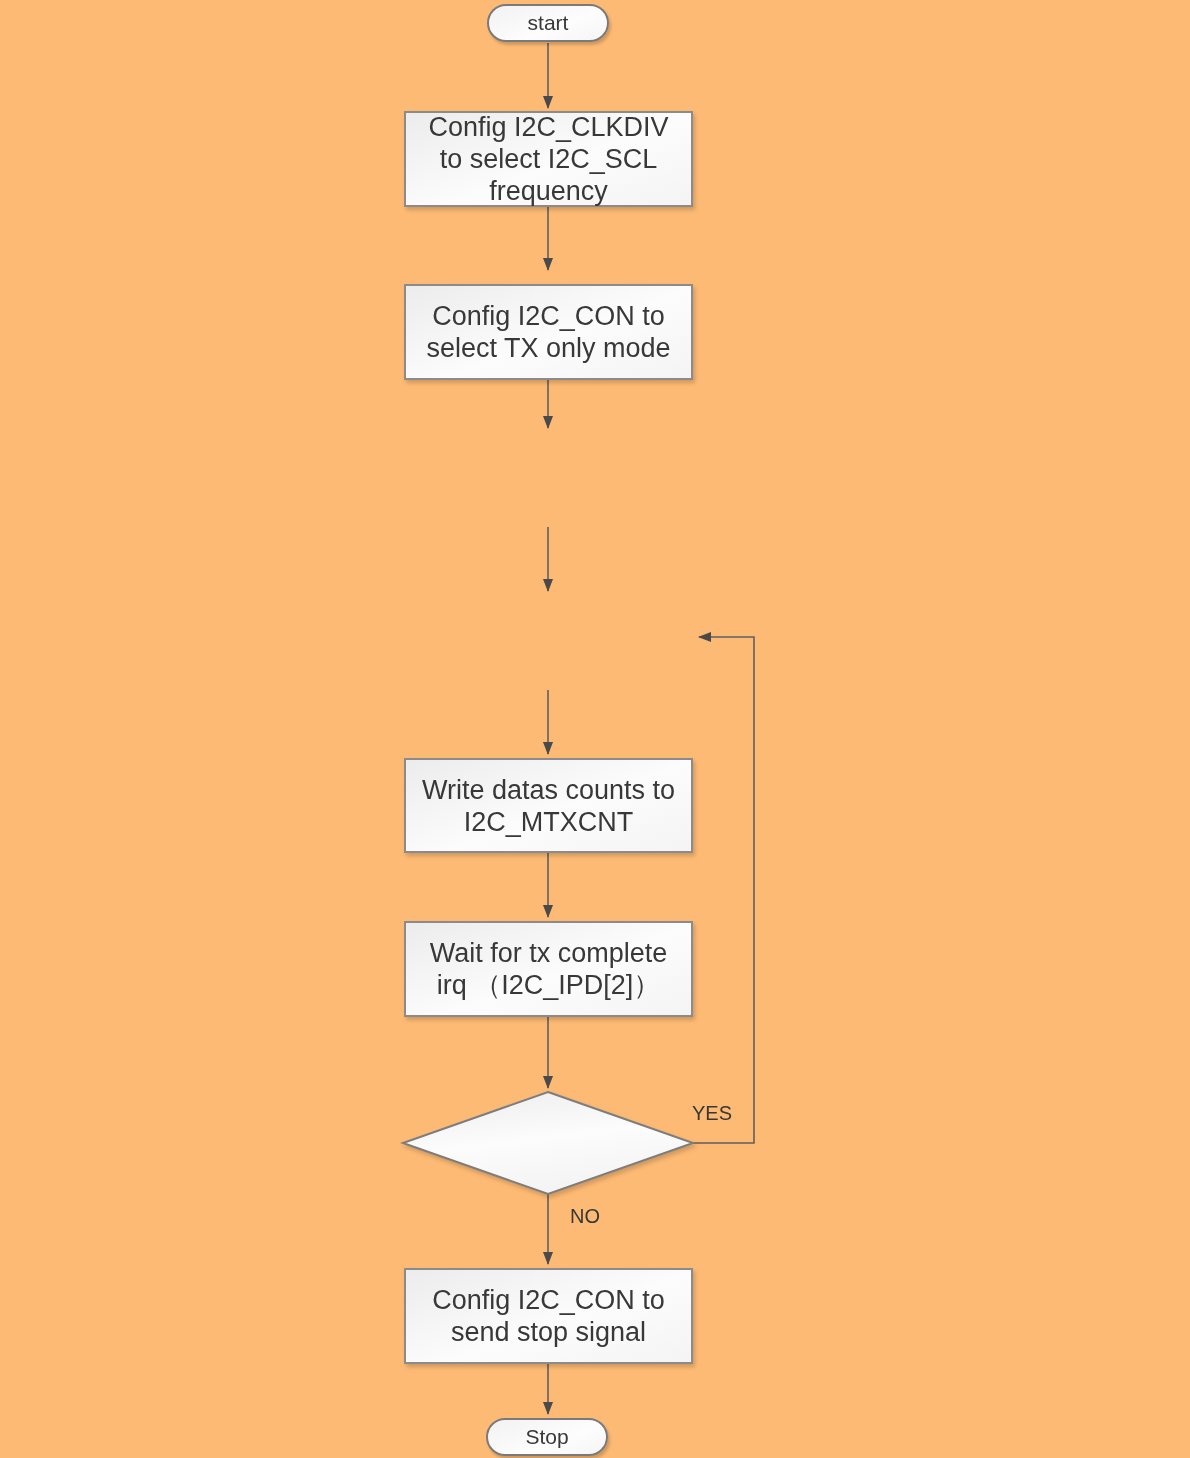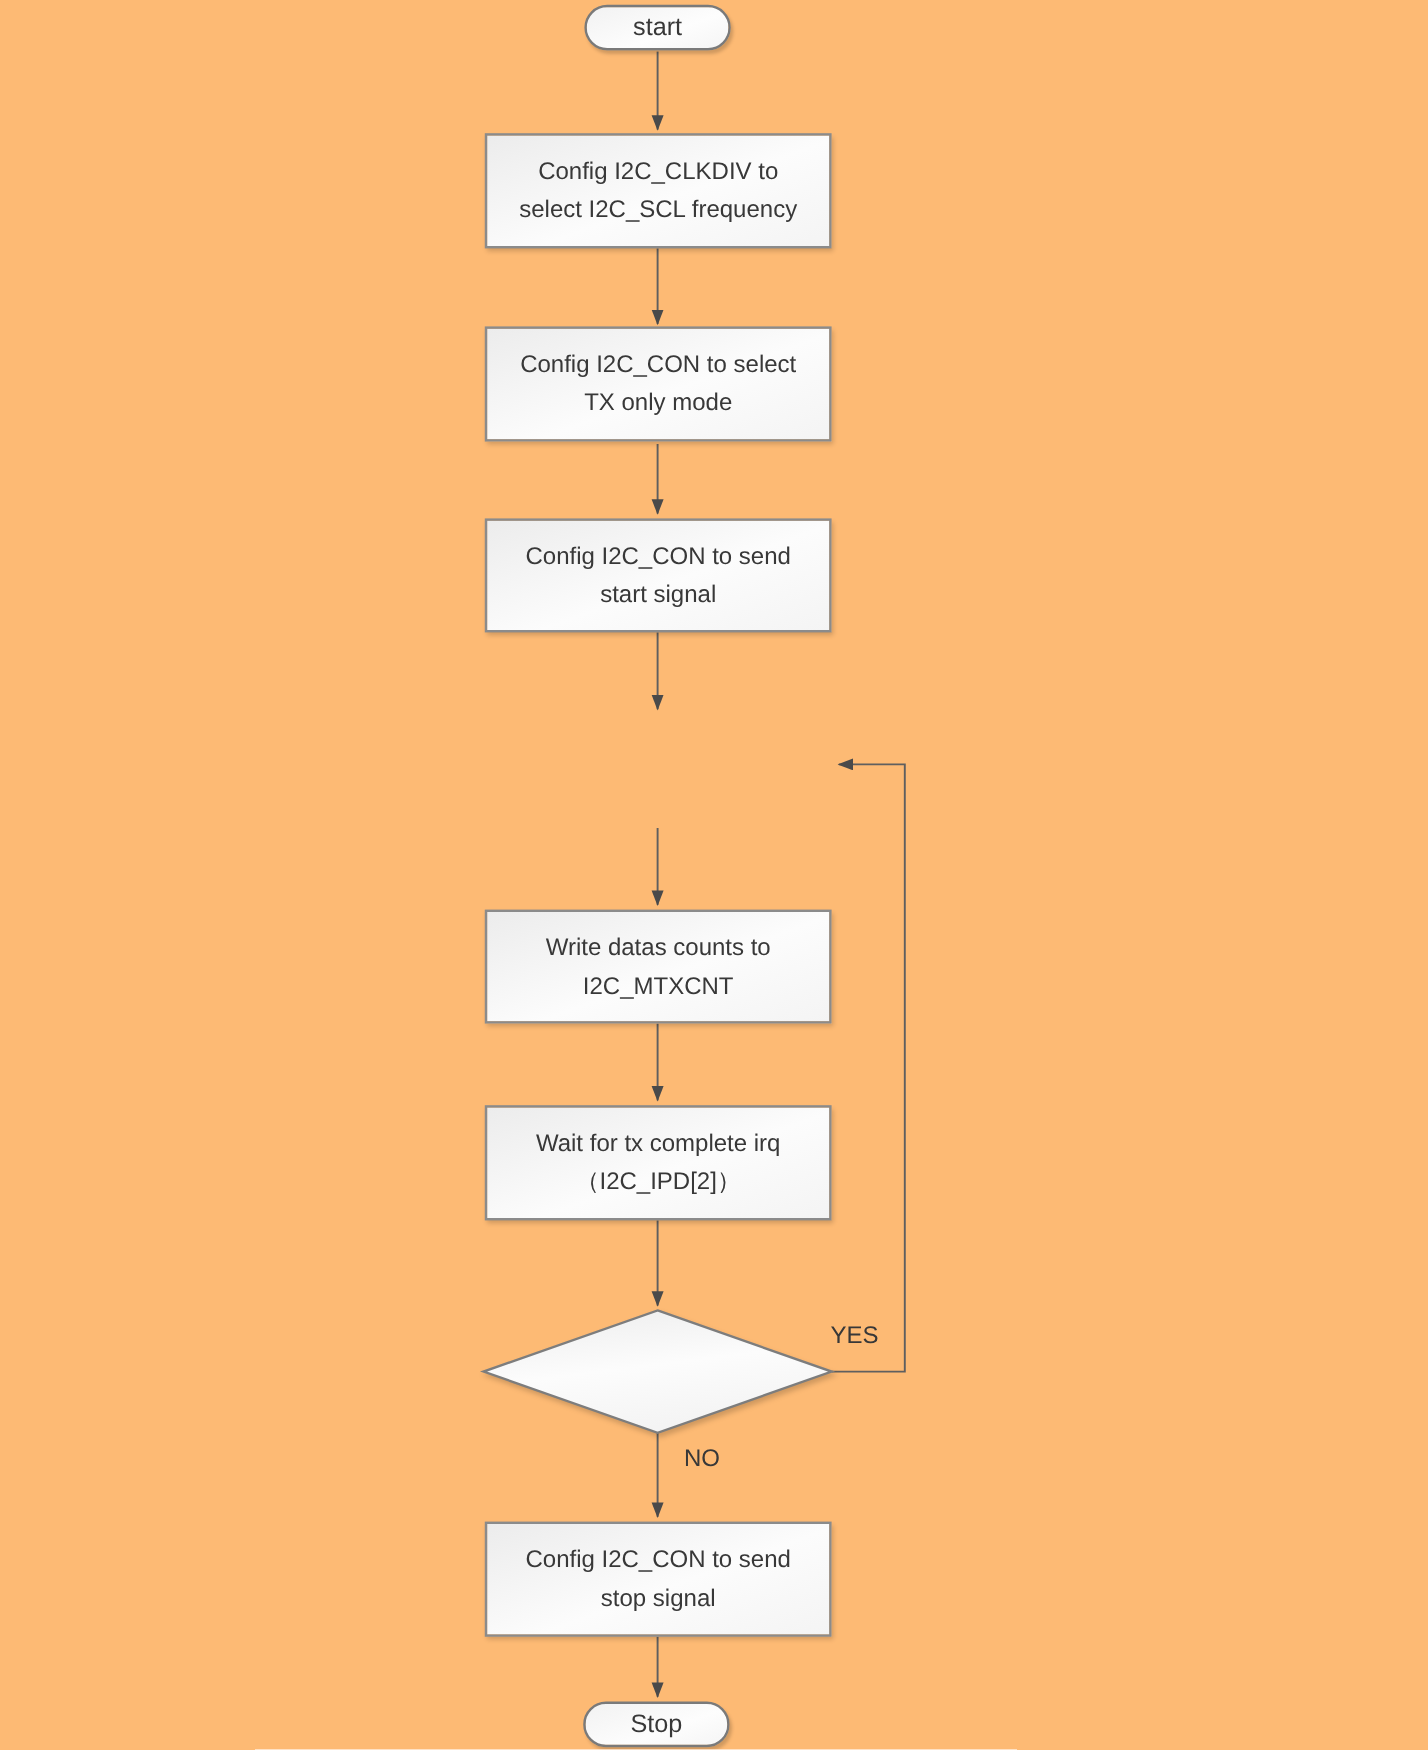--- a/index.html
+++ b/index.html
@@ -17,21 +17,21 @@
     stroke:#7d7d7d;stroke-width:2;fill:url(#shapeGrad);
     filter:drop-shadow(2px 3px 2px rgba(0,0,0,0.18));
   }
   .process{
     position:absolute;left:404px;width:289px;
     box-sizing:border-box;
     border:2px solid #8b8b8b;
     background:linear-gradient(160deg,#ececec 0%,#fcfcfc 55%,#f4f4f4 100%);
     box-shadow:2px 3px 4px rgba(0,0,0,0.18);
     display:flex;align-items:center;justify-content:center;
-    text-align:center;font-size:20px;line-height:32px;
+    text-align:center;font-size:27px;line-height:32px;
     padding:0 14px;z-index:1;
   }
   .process span{width:100%;overflow-wrap:break-word;}
   .terminator{
     position:absolute;box-sizing:border-box;
     border:2px solid #7a7a7a;border-radius:19px;
     background:linear-gradient(160deg,#f2f2f2 0%,#fdfdfd 60%,#f5f5f5 100%);
     box-shadow:2px 3px 3px rgba(0,0,0,0.18);
     display:flex;align-items:center;justify-content:center;
     text-align:center;font-size:21px;z-index:1;
@@ -77,27 +77,24 @@
   </svg>
 
   <div class="terminator" style="left:487px;top:4px;width:122px;height:38px">
     <span>start</span>
   </div>
 
   <div class="process" style="top:111px;height:96px">
     <span>Config I2C_CLKDIV to select I2C_SCL frequency</span>
   </div>
 
-  <div class="process" style="top:272px;height:96px">
+  <div class="process" style="top:284px;height:96px">
     <span>Config I2C_CON to select TX only mode</span>
   </div>
 
-  <div class="process" style="top:432px;height:95px">
-    <span>Config I2C_CON to send start signal</span>
-  </div>
 
 
   <div class="process" style="top:758px;height:95px">
     <span>Write datas counts to I2C_MTXCNT</span>
   </div>
 
   <div class="process" style="top:921px;height:96px">
     <span>Wait for tx complete irq （I2C_IPD[2]）</span>
   </div>
 

